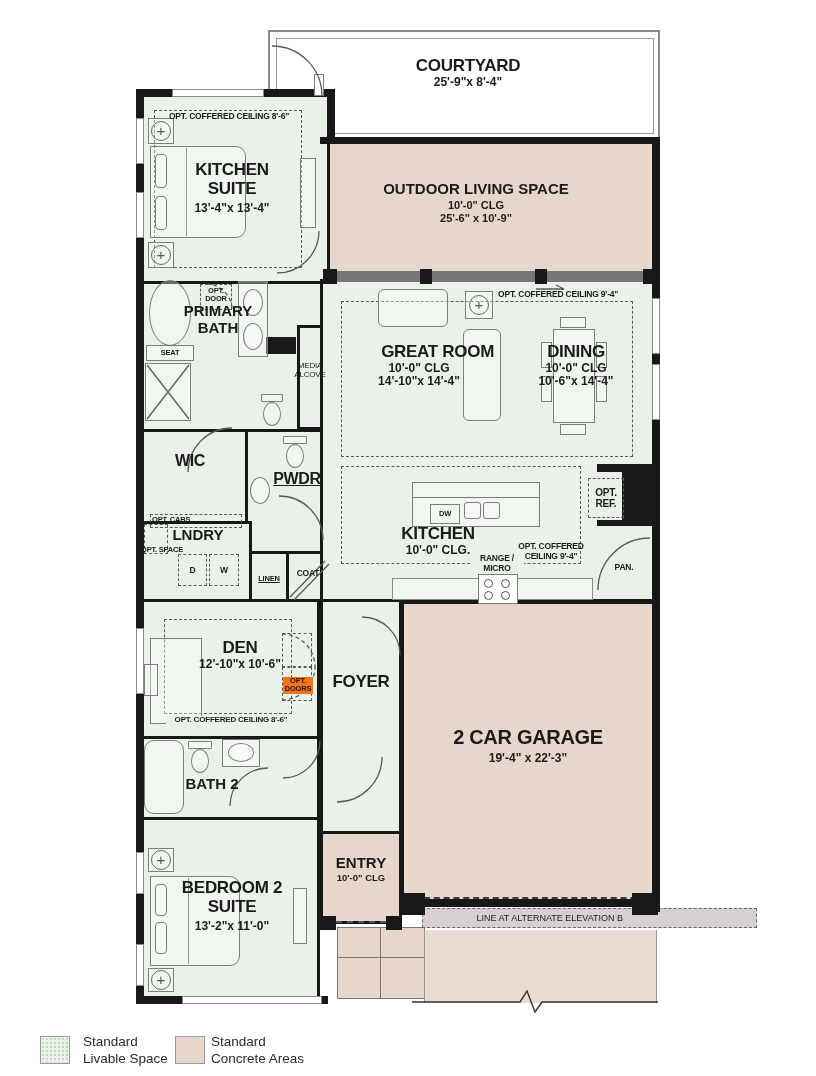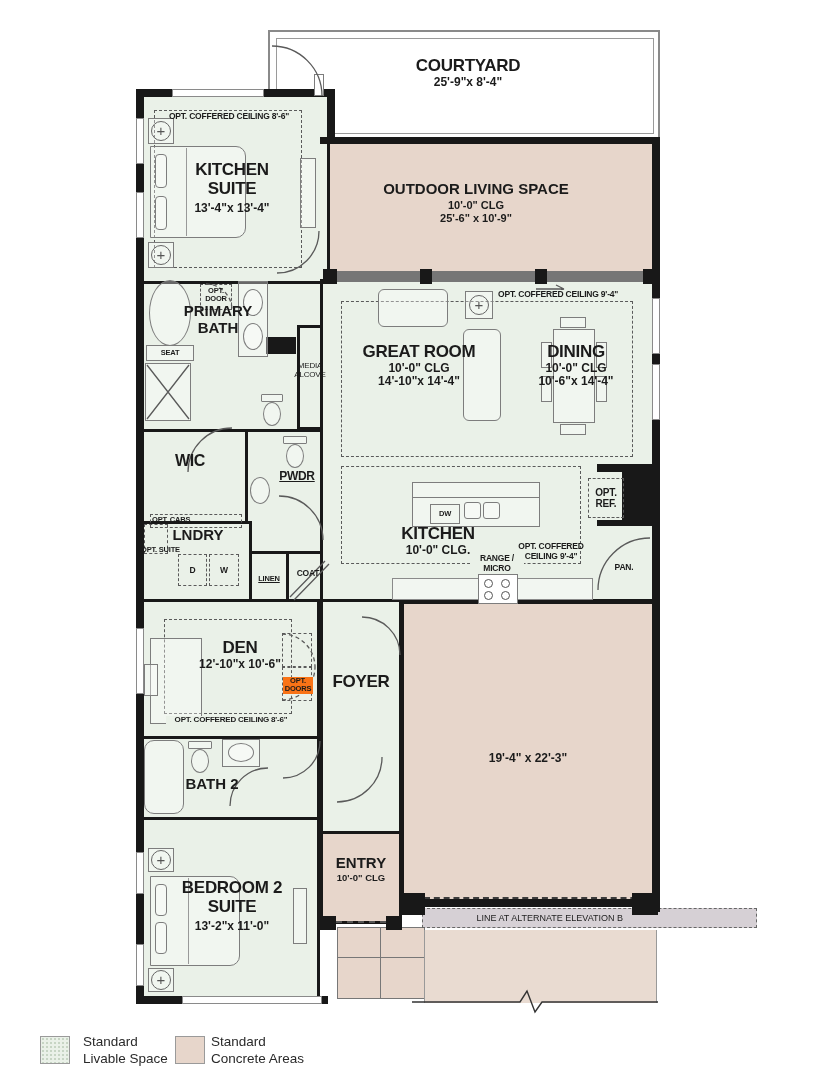--- a/index.html
+++ b/index.html
@@ -214,31 +214,31 @@
 
   <div class="lbl tiny" style="left:156px;top:112px;width:146px;">OPT. COFFERED CEILING 8'-6"</div>
   <div class="lbl name wrap" style="left:172px;top:160px;width:120px;">KITCHEN SUITE</div>
   <div class="lbl dims" style="left:162px;top:202px;width:140px;">13'-4"x 13'-4"</div>
 
   <div class="lbl name-md wrap" style="left:172px;top:303px;width:92px;">PRIMARY BATH</div>
   <div class="lbl tiny7 wrap" style="left:199px;top:287px;width:34px;">OPT. DOOR</div>
   <div class="lbl tiny7" style="left:146px;top:349px;width:48px;">SEAT</div>
 
   <div class="lbl name" style="left:158px;top:452px;width:64px;font-size:16px;">WIC</div>
-  <div class="lbl name" style="left:262px;top:470px;width:70px;font-size:12px;text-decoration:underline;">PWDR</div>
+  <div class="lbl name" style="left:262px;top:470px;width:70px;font-size:16px;text-decoration:underline;">PWDR</div>
 
   <div class="lbl name-md" style="left:158px;top:527px;width:80px;">LNDRY</div>
   <div class="lbl tiny7" style="left:152px;top:516px;width:64px;text-align:left;">OPT. CABS.</div>
-  <div class="lbl tiny7" style="left:141px;top:546px;width:54px;text-align:left;">OPT. SUITE</div>
+  <div class="lbl tiny7" style="left:141px;top:546px;width:54px;text-align:left;">OPT. SPACE</div>
   <div class="lbl tiny" style="left:178px;top:554px;width:29px;line-height:32px;">D</div>
   <div class="lbl tiny" style="left:209px;top:554px;width:30px;line-height:32px;">W</div>
   <div class="lbl tiny7" style="left:247px;top:575px;width:44px;text-decoration:underline;">LINEN</div>
   <div class="lbl tiny" style="left:288px;top:569px;width:40px;">COAT</div>
 
-  <div class="lbl name" style="left:344px;top:342px;width:150px;">GREAT ROOM</div>
+  <div class="lbl name" style="left:344px;top:342px;width:150px;text-align:right;">GREAT ROOM</div>
   <div class="lbl dims" style="left:344px;top:362px;width:150px;">10'-0" CLG</div>
   <div class="lbl dims" style="left:344px;top:375px;width:150px;">14'-10"x 14'-4"</div>
   <div class="lbl tiny" style="left:498px;top:290px;width:140px;text-align:left;background:#eaf1e8;">OPT. COFFERED CEILING 9'-4"</div>
 
   <div class="lbl name" style="left:516px;top:342px;width:120px;">DINING</div>
   <div class="lbl dims" style="left:516px;top:362px;width:120px;">10'-0" CLG</div>
   <div class="lbl dims" style="left:516px;top:375px;width:120px;">10'-6"x 14'-4"</div>
 
   <div class="lbl tiny wrap" style="left:287px;top:362px;width:46px;font-size:8px;font-weight:400;">MEDIA ALCOVE</div>
 
@@ -250,20 +250,21 @@
   <div class="lbl tiny wrap" style="left:590px;top:487px;width:32px;font-size:10px;">OPT. REF.</div>
   <div class="lbl tiny" style="left:604px;top:563px;width:40px;">PAN.</div>
 
   <div class="lbl name" style="left:180px;top:638px;width:120px;">DEN</div>
   <div class="lbl dims" style="left:168px;top:658px;width:144px;">12'-10"x 10'-6"</div>
   <div class="lbl tiny7 wrap" style="left:283px;top:677px;width:30px;background:#f97316;">OPT. DOORS</div>
   <div class="lbl tiny" style="left:166px;top:716px;width:130px;font-size:8px;background:#eaf1e8;">OPT. COFFERED CEILING 8'-6"</div>
 
   <div class="lbl name" style="left:320px;top:672px;width:82px;">FOYER</div>
 
+  <div class="lbl name-lg" style="left:400px;top:726px;width:256px;">2 CAR GARAGE</div>
   <div class="lbl dims" style="left:400px;top:752px;width:256px;">19'-4" x 22'-3"</div>
 
   <div class="lbl name-md" style="left:160px;top:776px;width:104px;">BATH 2</div>
 
   <div class="lbl name wrap" style="left:167px;top:878px;width:130px;">BEDROOM 2 SUITE</div>
   <div class="lbl dims" style="left:167px;top:920px;width:130px;">13'-2"x 11'-0"</div>
 
   <div class="lbl name-md" style="left:322px;top:855px;width:78px;">ENTRY</div>
   <div class="lbl" style="left:322px;top:873px;width:78px;font-size:9.5px;">10'-0" CLG</div>
 

